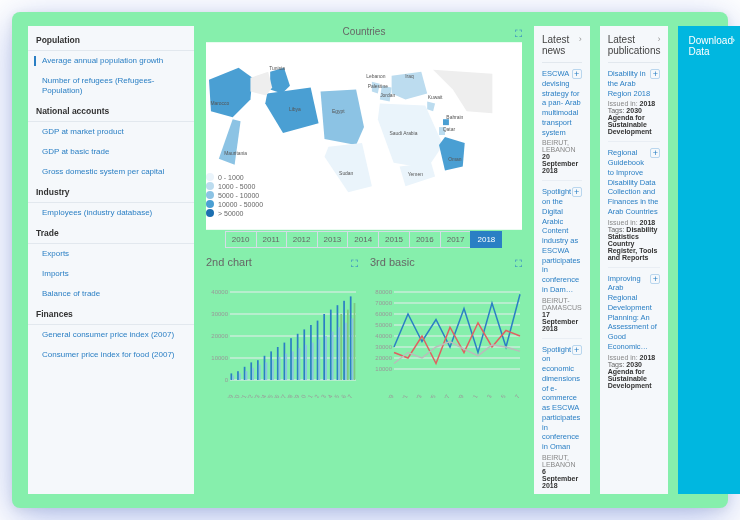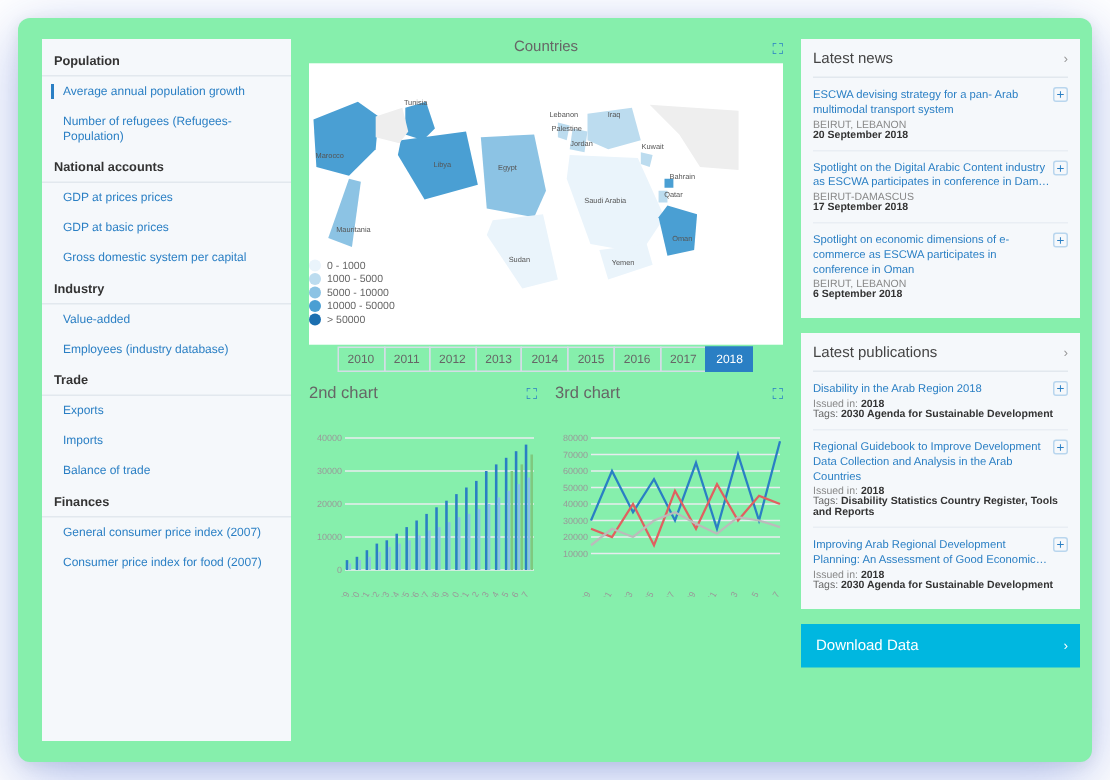--- a/index.html
+++ b/index.html
@@ -16,21 +16,21 @@
 .legend{position:absolute;left:0;bottom:30px;font-size:7px;color:#666}
 .legend div{display:flex;align-items:center;gap:4px;margin:1px 0}
 .swatch{width:8px;height:8px;border-radius:50%}
 .years{display:flex;gap:0;font-size:8px;justify-content:center}
 .yr{border:1px solid #d4dde6;padding:3px 6px;color:#666;margin-left:-1px;cursor:pointer}
 .yr.sel{background:#2a7fc4;color:#fff;border-color:#2a7fc4}
 .charts{display:flex;gap:12px}
 .chart{flex:1;position:relative}
 .chart-title{color:#666;font-size:11px;margin-bottom:20px}
 svg{display:block}
-.right{width:186px;flex:none;display:flex;flex-direction:column;gap:10px}
+.right{width:186px;flex:none;display:flex;flex-direction:row;gap:10px}
 .panel{background:#f5f8fb;padding:6px 8px}
 .panel-h{font-size:10px;color:#444;padding:2px 0 6px;border-bottom:1px solid #e2e8ee;position:relative}
 .panel-h .chev{position:absolute;right:0;top:2px;color:#999;font-size:9px}
 .news-item{padding:6px 0;border-bottom:1px solid #e9eef4;font-size:7.5px}
 .news-item:last-child{border-bottom:none}
 .news-item a{color:#2a7fc4;text-decoration:none;display:block;line-height:1.3;margin-bottom:2px}
 .news-meta{color:#888;font-size:7px}
 .news-meta b{color:#333}
 .tag{color:#666}
 .plus{float:right;color:#2a7fc4;font-size:9px;border:1px solid #b9d6ee;width:10px;height:10px;line-height:9px;text-align:center;border-radius:2px}
@@ -41,25 +41,24 @@
 </style>
 </head>
 <body>
 
 <div class="frame">
   <div class="sidebar" id="sidebar">
       <div class="sb-group-h">Population</div>
       <div class="sb-item active">Average annual population growth</div>
       <div class="sb-item">Number of refugees (Refugees-Population)</div>
       <div class="sb-group-h">National accounts</div>
-      <div class="sb-item">GDP at  prices prices</div>
-      <div class="sb-item">GDP at  basic prices</div>
+      <div class="sb-item">GDP at  market product</div>
+      <div class="sb-item">GDP at  basic trade</div>
       <div class="sb-item">Gross domestic system per capital</div>
       <div class="sb-group-h">Industry</div>
-      <div class="sb-item">Value-added</div>
       <div class="sb-item">Employees (industry database)</div>
       <div class="sb-group-h">Trade</div>
       <div class="sb-item">Exports</div>
       <div class="sb-item">Imports</div>
       <div class="sb-item">Balance of trade</div>
       <div class="sb-group-h">Finances</div>
       <div class="sb-item">General consumer price index (2007)</div>
       <div class="sb-item">Consumer price index for food (2007)</div>
     </div>
 
@@ -214,21 +213,21 @@
             <rect x="139.10526315789477" y="34.8" width="1.705263157894737" height="57.2" fill="#8cc3e4"></rect>
             <rect x="141.00000000000003" y="21.599999999999994" width="1.705263157894737" height="70.4" fill="#7fc97f"></rect>
             <text class="axis" transform="translate(140.0526315789474,108) rotate(-60)" text-anchor="end">2016</text>
             <rect x="143.84210526315792" y="8.400000000000006" width="1.705263157894737" height="83.6" fill="#2a7fc4"></rect>
             <rect x="145.73684210526318" y="30.400000000000006" width="1.705263157894737" height="61.599999999999994" fill="#8cc3e4"></rect>
             <rect x="147.63157894736844" y="15" width="1.705263157894737" height="77" fill="#7fc97f"></rect>
             <text class="axis" transform="translate(146.6842105263158,108) rotate(-60)" text-anchor="end">2017</text>
           </svg>
       </div>
       <div class="chart">
-        <div class="chart-title">3rd chart</div>
+        <div class="chart-title">3rd basic</div>
         <span class="expand">⛶</span>
         <svg id="c3" width="152" height="110">
             <line x1="24" x2="150" y1="81" y2="81" stroke="#e8ecef"></line>
             <text class="axis" x="22" y="83" text-anchor="end">10000</text>
             <line x1="24" x2="150" y1="70" y2="70" stroke="#e8ecef"></line>
             <text class="axis" x="22" y="72" text-anchor="end">20000</text>
             <line x1="24" x2="150" y1="59" y2="59" stroke="#e8ecef"></line>
             <text class="axis" x="22" y="61" text-anchor="end">30000</text>
             <line x1="24" x2="150" y1="48" y2="48" stroke="#e8ecef"></line>
             <text class="axis" x="22" y="50" text-anchor="end">40000</text>
@@ -282,21 +281,21 @@
     <div class="panel">
       <div class="panel-h"><span>Latest publications</span><span class="chev">›</span></div>
       <div id="pubs">
           <div class="news-item">
             <span class="plus">+</span>
             <a>Disability in the Arab Region 2018</a>
             <div class="news-meta">Issued in: <b>2018</b><br><span class="tag">Tags: <b>2030 Agenda for Sustainable Development</b></span></div>
           </div>
           <div class="news-item">
             <span class="plus">+</span>
-            <a>Regional Guidebook to Improve Development Data Collection and Analysis in the Arab Countries</a>
+            <a>Regional Guidebook to Improve Disability Data Collection and Finances in the Arab Countries</a>
             <div class="news-meta">Issued in: <b>2018</b><br><span class="tag">Tags: <b>Disability Statistics Country Register, Tools and Reports</b></span></div>
           </div>
           <div class="news-item">
             <span class="plus">+</span>
             <a>Improving Arab Regional Development Planning: An Assessment of Good Economic…</a>
             <div class="news-meta">Issued in: <b>2018</b><br><span class="tag">Tags: <b>2030 Agenda for Sustainable Development</b></span></div>
           </div>
         </div>
     </div>
     <div class="dl"><span>Download Data</span><span class="chev">›</span></div>

